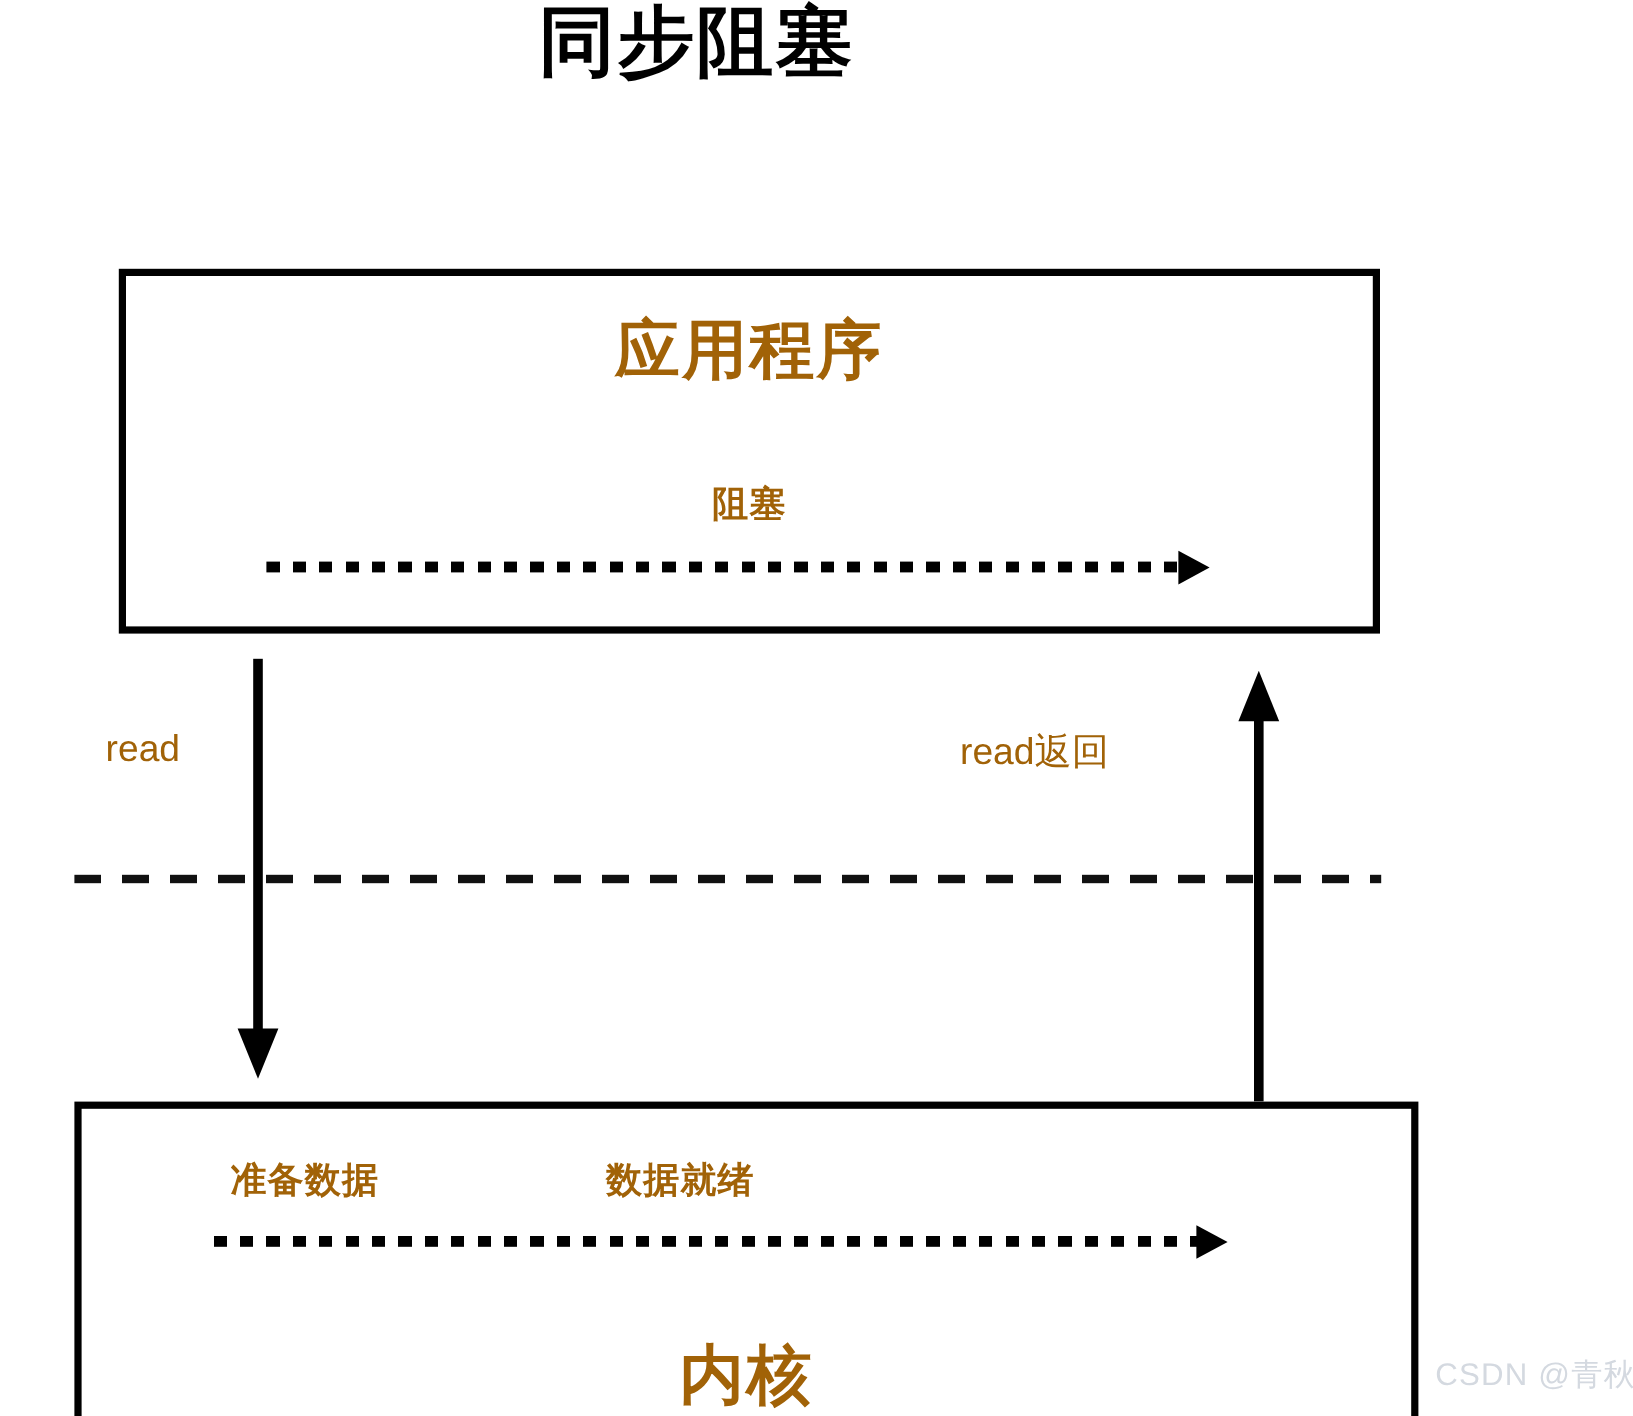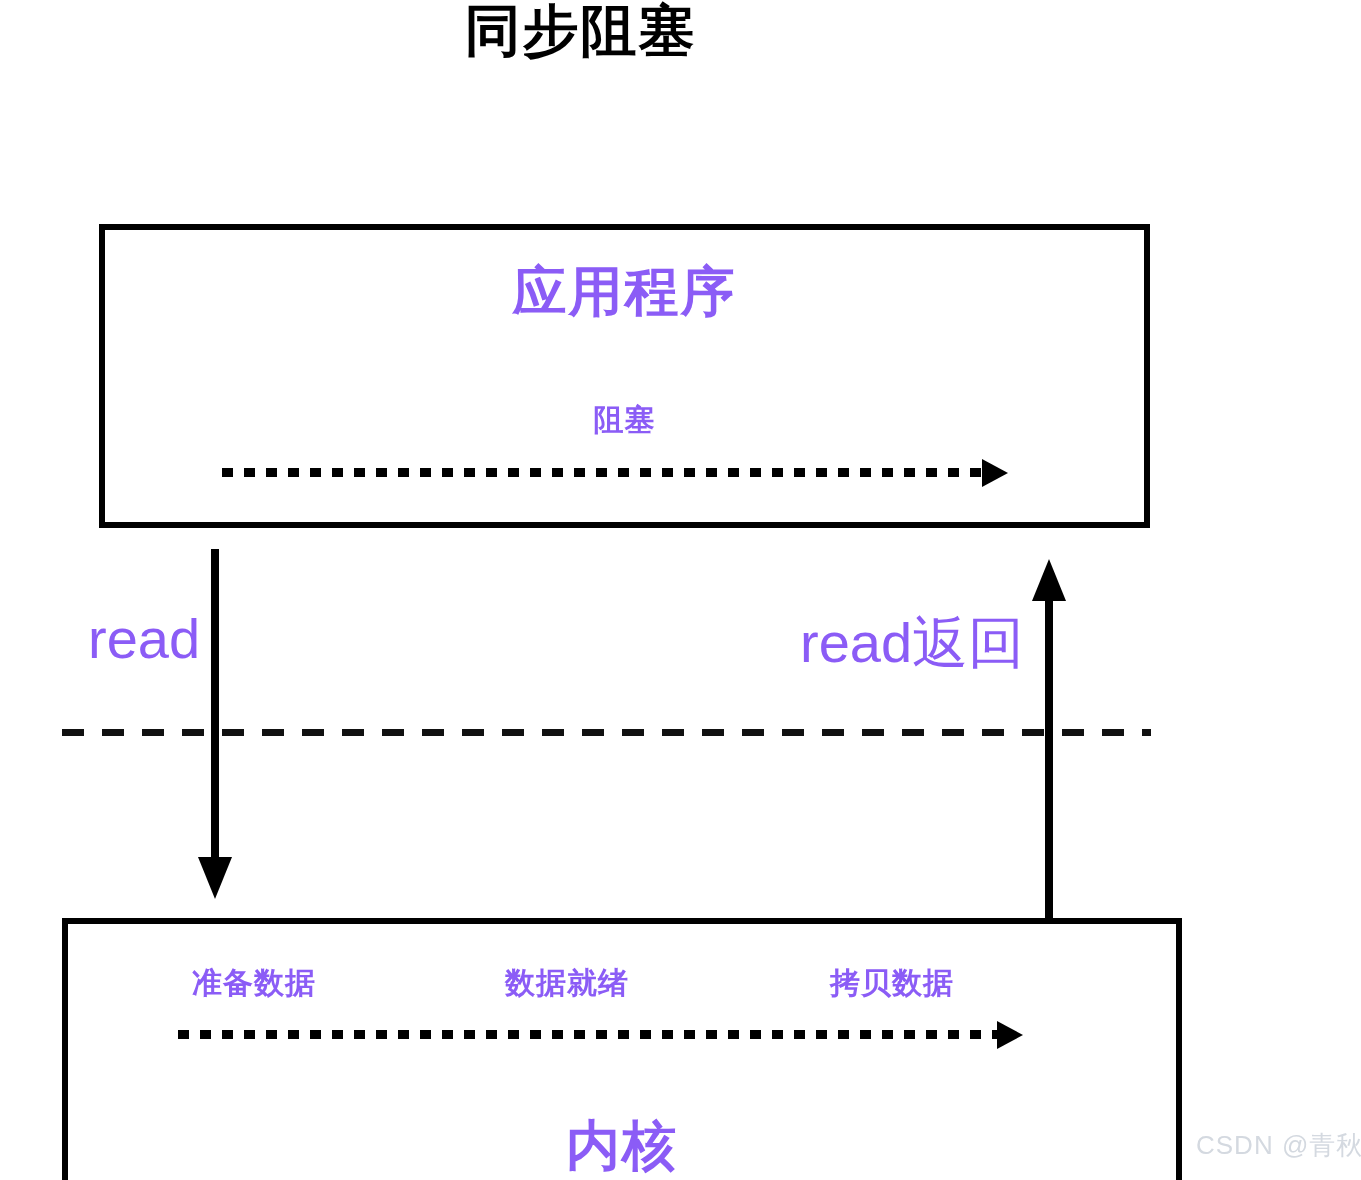--- a/index.html
+++ b/index.html
@@ -18,21 +18,21 @@
     overflow: hidden;
   }
 
   
   .diagram-title {
     position: absolute;
     left: 0;
     top: 2px;
     width: 1161px;
     text-align: center;
-    font-size: 56px;
+    font-size: 64px;
     font-weight: 700;
     line-height: 1.05;
     color: #000000;
     letter-spacing: 2px;
     white-space: nowrap;
   }
 
   
   .box {
     position: absolute;
@@ -49,35 +49,35 @@
   #kernel-box {
     left: 62px;
     top: 918px;
     width: 1120px;
     height: 290px;
   }
 
   
   .lbl {
     position: absolute;
-    color: #8b5cf6;
+    color: #a16207;
     white-space: nowrap;
   }
   .cjk-big {
     font-size: 54px;
     font-weight: 700;
     letter-spacing: 2px;
   }
   .cjk-mid {
     font-size: 30px;
     font-weight: 700;
     letter-spacing: 1px;
   }
   .latin-mid {
-    font-size: 56px;
+    font-size: 31px;
     font-weight: 400;
   }
 
   #app-title {
     left: 99px;
     top: 256px;
     width: 1051px;
     text-align: center;
   }
   #blocked-label {
@@ -240,21 +240,20 @@
   <div class="v-arrow" id="read-return-arrow">
     <div class="head-up"></div>
     <div class="shaft"></div>
   </div>
 
   <div id="divider"></div>
 
   <div class="box" id="kernel-box"></div>
   <div class="lbl cjk-mid" id="stage-ready">数据就绪</div>
   <div class="lbl cjk-mid" id="stage-prepare">准备数据</div>
-  <div class="lbl cjk-mid" id="stage-copy">拷贝数据</div>
 
   <div class="dot-arrow" id="kernel-arrow">
     <div class="dots"></div>
     <div class="head"></div>
   </div>
 
   <div class="lbl cjk-big" id="kernel-title">内核</div>
 
   <div id="watermark">CSDN @青秋.</div>
 

